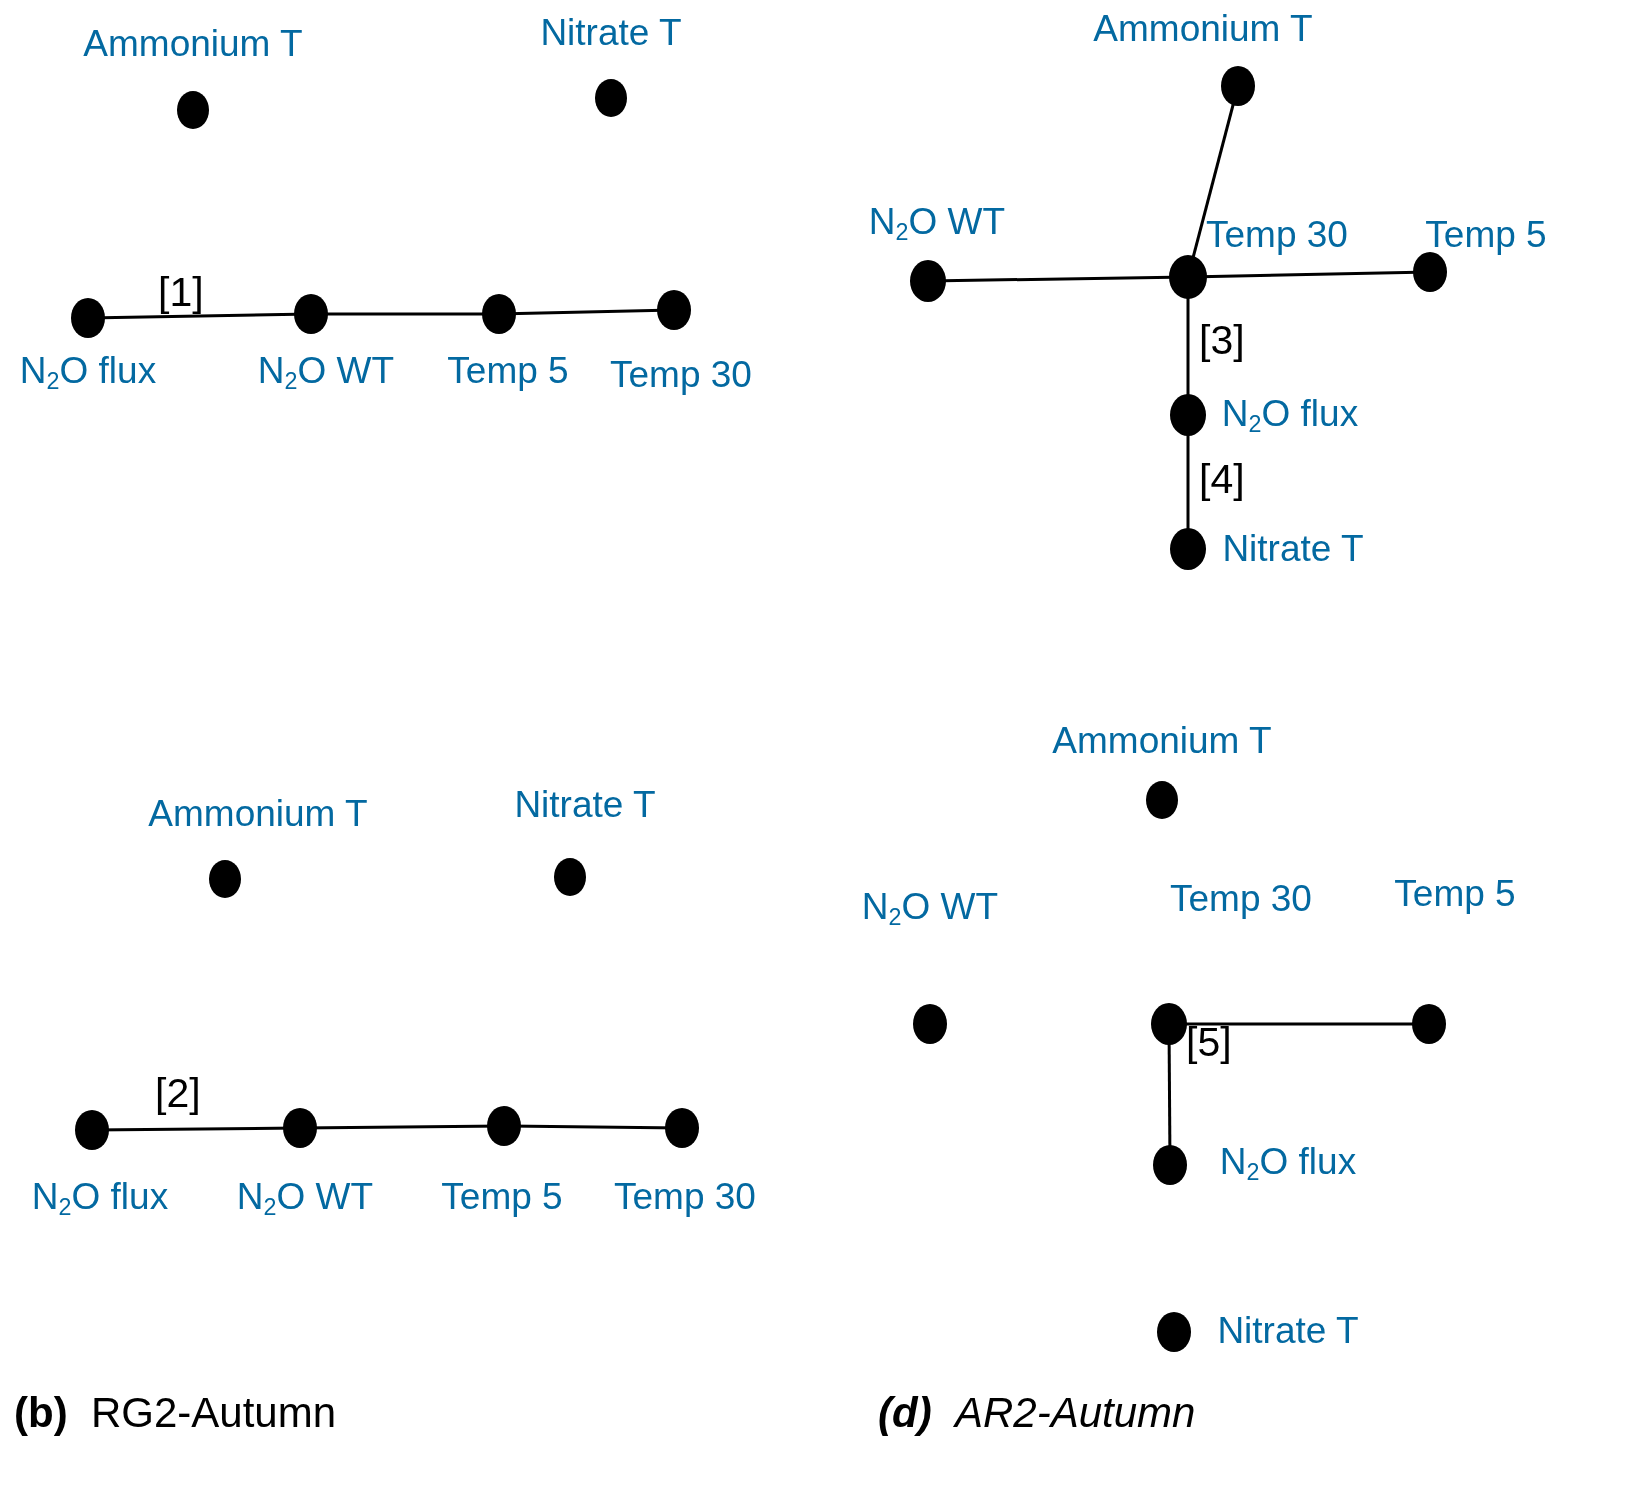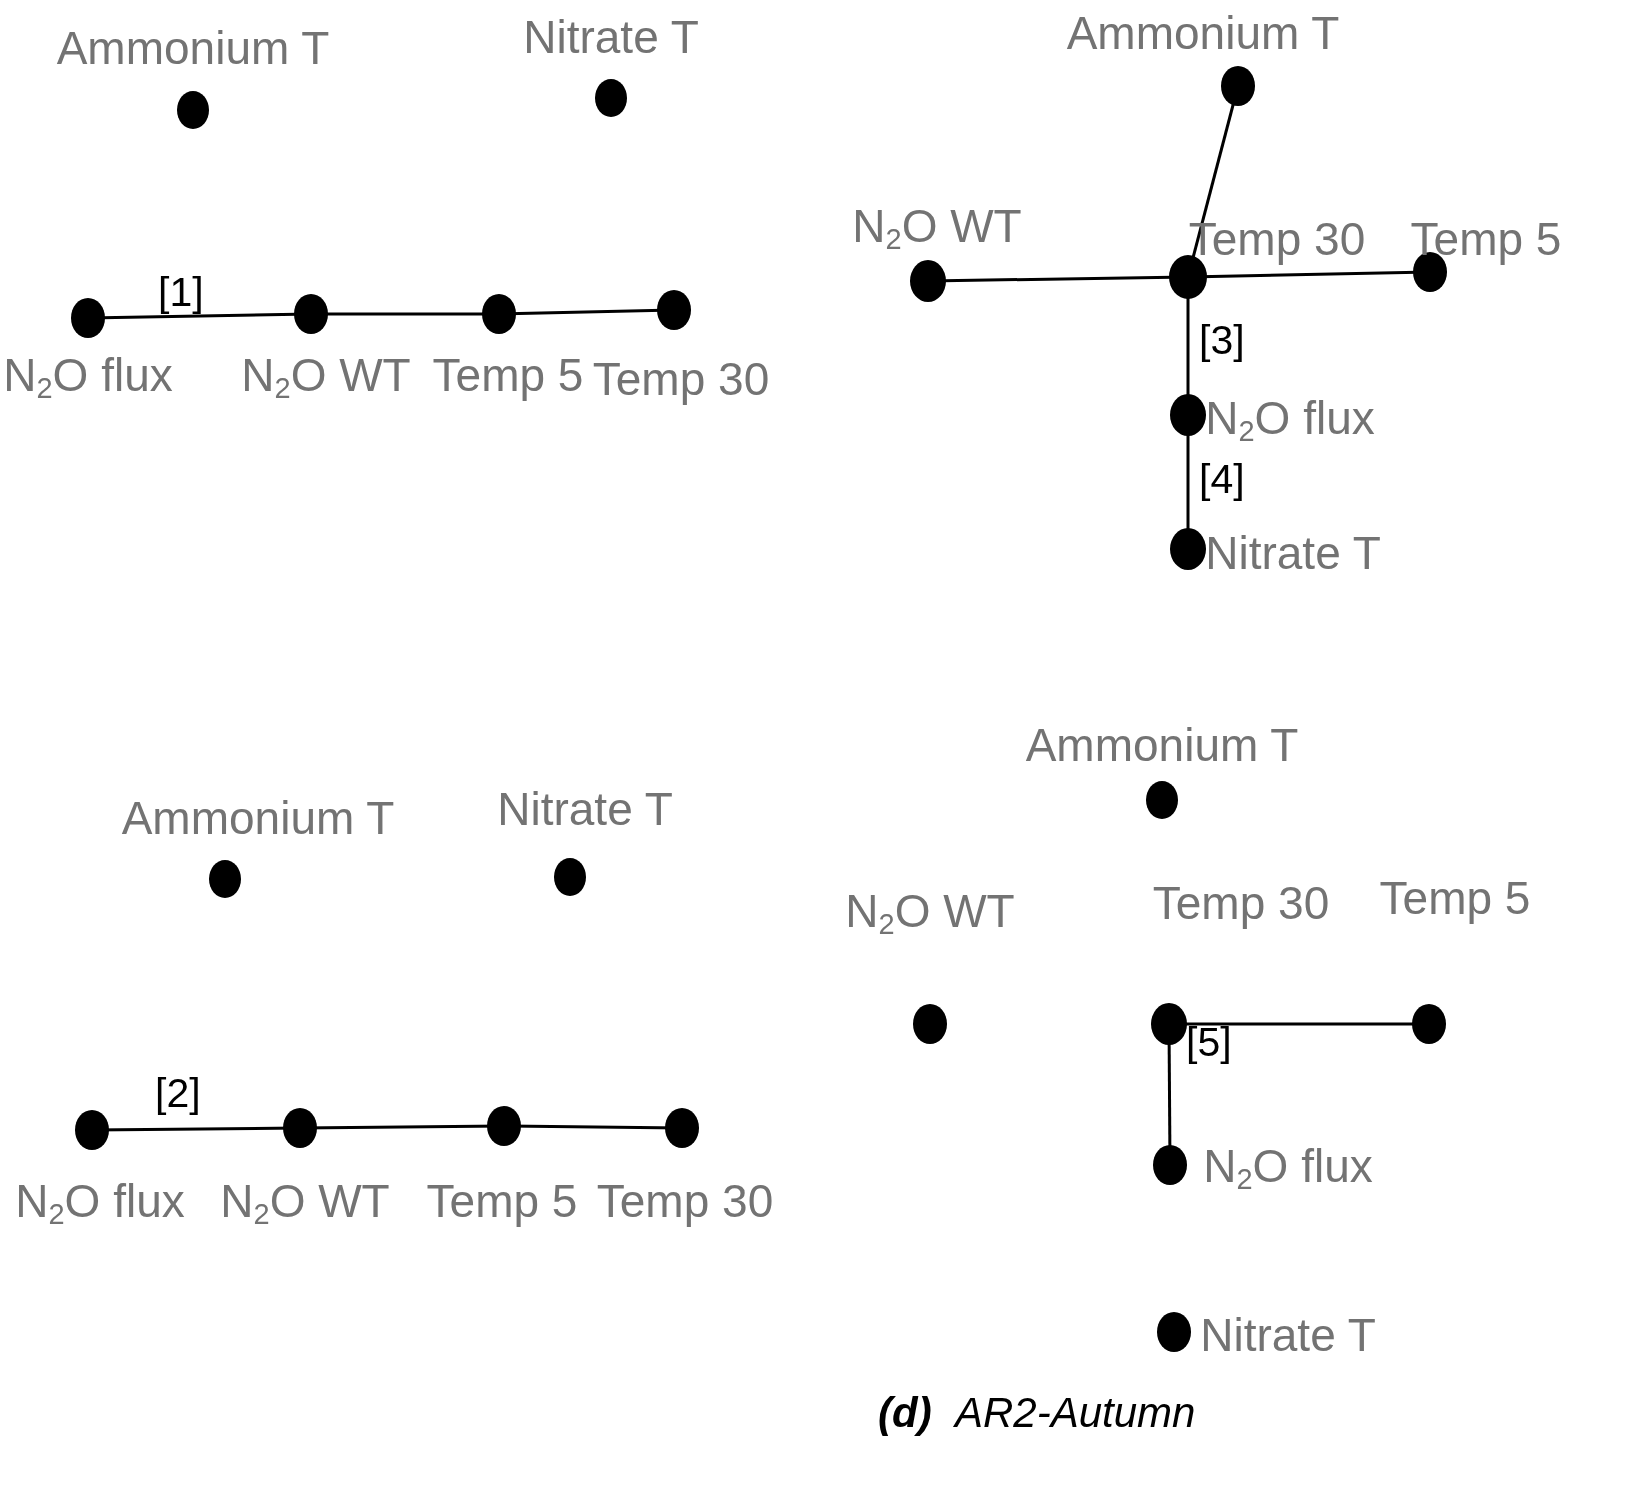--- a/index.html
+++ b/index.html
@@ -23,23 +23,23 @@
   .panel-svg {
     position: absolute;
     left: 0;
     top: 0;
     overflow: visible;
   }
   
   .nlabel {
     position: absolute;
     white-space: nowrap;
-    font-size: 46px;
+    font-size: 37px;
     line-height: 1;
-    color: #737373;
+    color: #0369a1;
     font-family: "Liberation Sans", sans-serif;
   }
   .nlabel.center { transform: translateX(-50%); }
   .nlabel sub {
     font-size: 0.63em;
     vertical-align: baseline;
     position: relative;
     top: 0.25em;
   }
   
@@ -103,20 +103,21 @@
         <ellipse cx="504" cy="1126" rx="17" ry="20" fill="#000000"></ellipse>
         <ellipse cx="682" cy="1128" rx="17" ry="20" fill="#000000"></ellipse>
       </svg>
       <div class="nlabel center" style="left: 258px; top: 795px;">Ammonium T</div>
       <div class="nlabel center" style="left: 585px; top: 786px;">Nitrate T</div>
       <div class="nlabel center" style="left: 100px; top: 1178px;">N<sub>2</sub>O flux</div>
       <div class="nlabel center" style="left: 305px; top: 1178px;">N<sub>2</sub>O WT</div>
       <div class="nlabel center" style="left: 502px; top: 1178px;">Temp 5</div>
       <div class="nlabel center" style="left: 685px; top: 1178px;">Temp 30</div>
       <div class="elabel" style="left: 155px; top: 1073px;">[2]</div>
+      <div class="caption" style="left: 14px; top: 1392px;"><span class="tag">(b)</span><span class="title">&nbsp;&nbsp;RG2-Autumn</span></div>
     </div>
     <div class="panel" style="left: 0px; top: 0px; width: 1637px; height: 1485px;">
       <svg class="panel-svg" width="1637" height="1485">
         <line x1="1238" y1="86" x2="1188" y2="277" stroke="#000000" stroke-width="3"></line>
         <line x1="928" y1="281" x2="1188" y2="277" stroke="#000000" stroke-width="3"></line>
         <line x1="1188" y1="277" x2="1430" y2="272" stroke="#000000" stroke-width="3"></line>
         <line x1="1188" y1="277" x2="1188" y2="415" stroke="#000000" stroke-width="3"></line>
         <line x1="1188" y1="415" x2="1188" y2="549" stroke="#000000" stroke-width="3"></line>
         <ellipse cx="1238" cy="86" rx="17" ry="20" fill="#000000"></ellipse>
         <ellipse cx="928" cy="281" rx="18" ry="21" fill="#000000"></ellipse>

